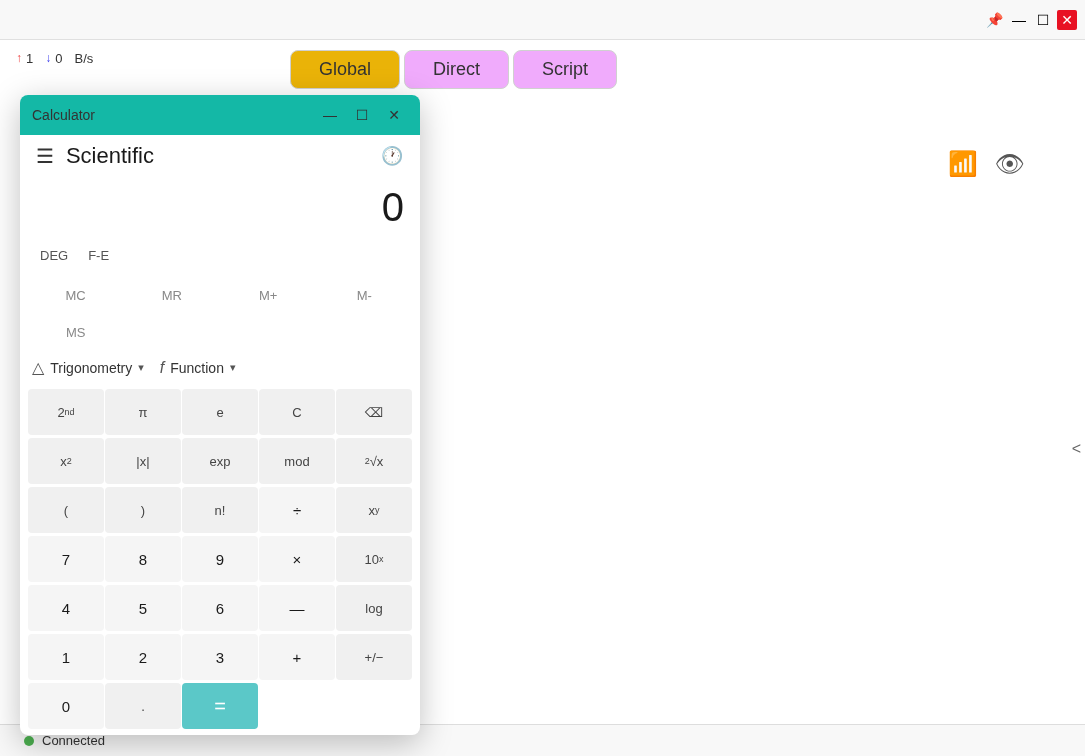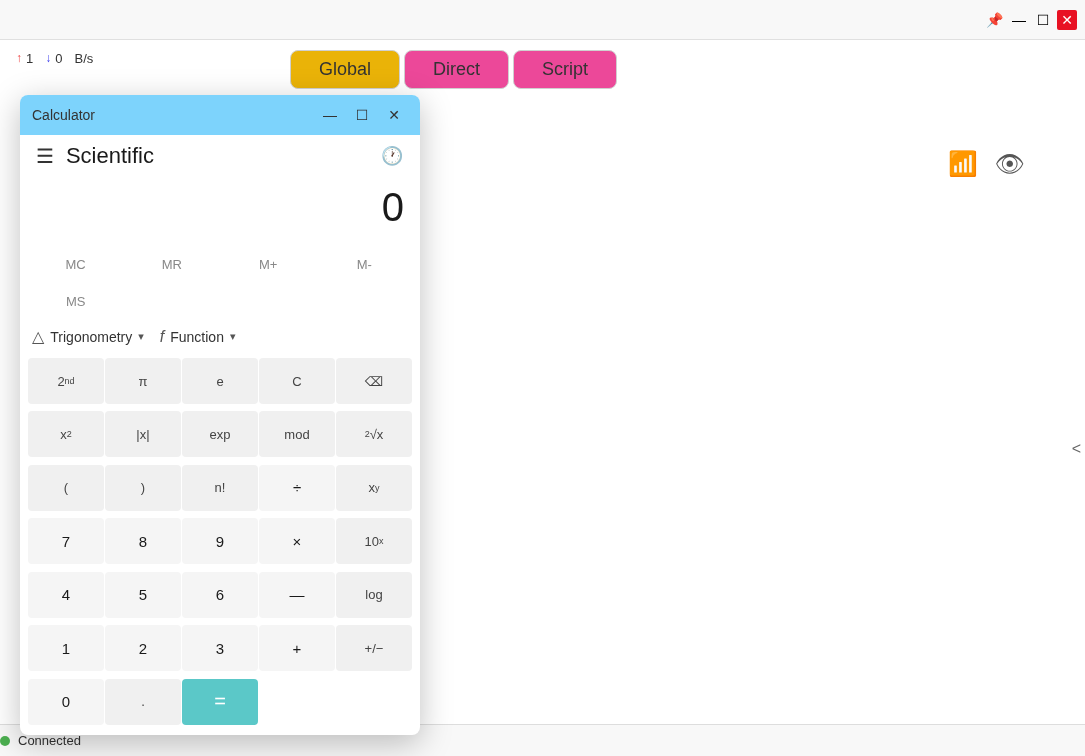--- a/index.html
+++ b/index.html
@@ -84,21 +84,21 @@
       align-items: center;
     }
 
     .bg-tab {
       padding: 8px 28px;
       border-radius: 8px;
       font-size: 18px;
       font-weight: 500;
       cursor: pointer;
       border: 1px solid #d0d0d0;
-      background: #ec4899;
+      background: #f0abfc;
       color: #333;
     }
 
     .bg-tab.active {
       background: #3c3c3c;
       color: white;
       border-color: #3c3c3c;
     }
 
     .bg-tab.global {
@@ -124,21 +124,21 @@
     
     .status-bar {
       position: absolute;
       bottom: 0; left: 0;
       width: 1085px;
       height: 32px;
       background: #f8f8f8;
       border-top: 1px solid #ddd;
       display: flex;
       align-items: center;
-      padding-left: 0;
+      padding-left: 24px;
       gap: 8px;
       margin-top: 28px;
     }
 
     .status-dot {
       width: 10px; height: 10px;
       border-radius: 50%;
       background: #4caf50;
     }
 
@@ -170,21 +170,21 @@
       display: flex;
       flex-direction: column;
       overflow: hidden;
     }
 
     .calc-titlebar {
       display: flex;
       align-items: center;
       justify-content: space-between;
       padding: 0 12px;
-      background: #7dd3fc;
+      background: #14b8a6;
       border-bottom: none;
       min-height: 40px;
     }
 
     .calc-title-text {
       font-size: 14px;
       color: #333;
     }
 
     .calc-title-controls {
@@ -399,20 +399,24 @@
   </div>
 
   <div class="calc-header">
     <span class="hamburger">☰</span>
     <span class="calc-app-title">Scientific</span>
     <span class="history-icon">🕐</span>
   </div>
 
   <div class="calc-display">0</div>
 
+  <div class="calc-mode-row">
+    <button class="mode-btn">DEG</button>
+    <button class="mode-btn">F-E</button>
+  </div>
 
   <div class="memory-row">
     <button class="mem-btn">MC</button>
     <button class="mem-btn">MR</button>
     <button class="mem-btn">M+</button>
     <button class="mem-btn">M-</button>
     <button class="mem-btn">MS</button>
   </div>
 
   <div class="func-row">

